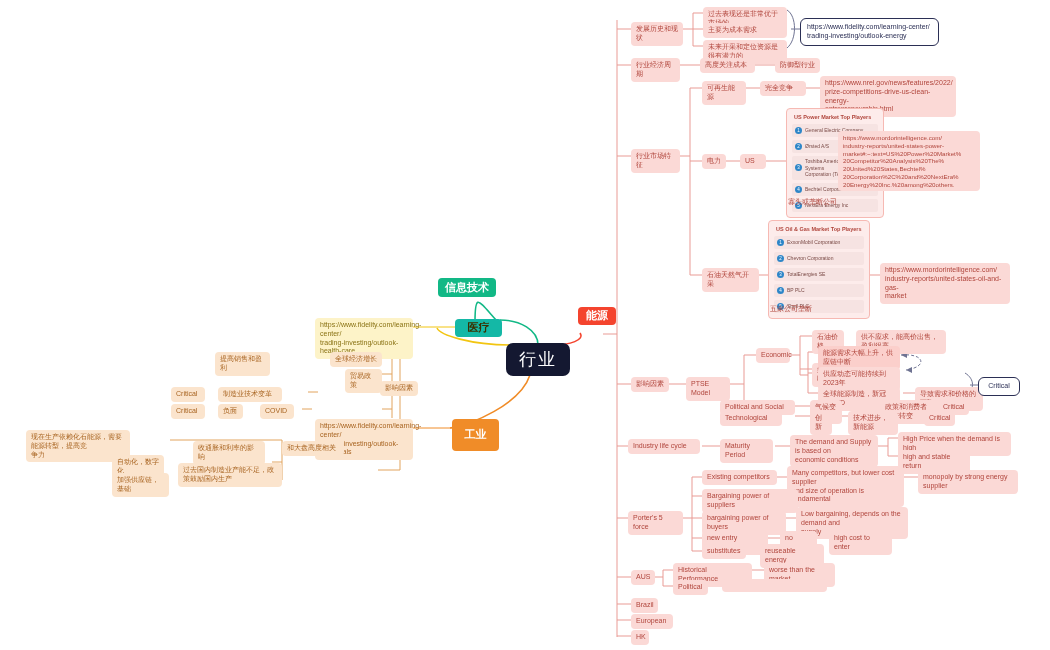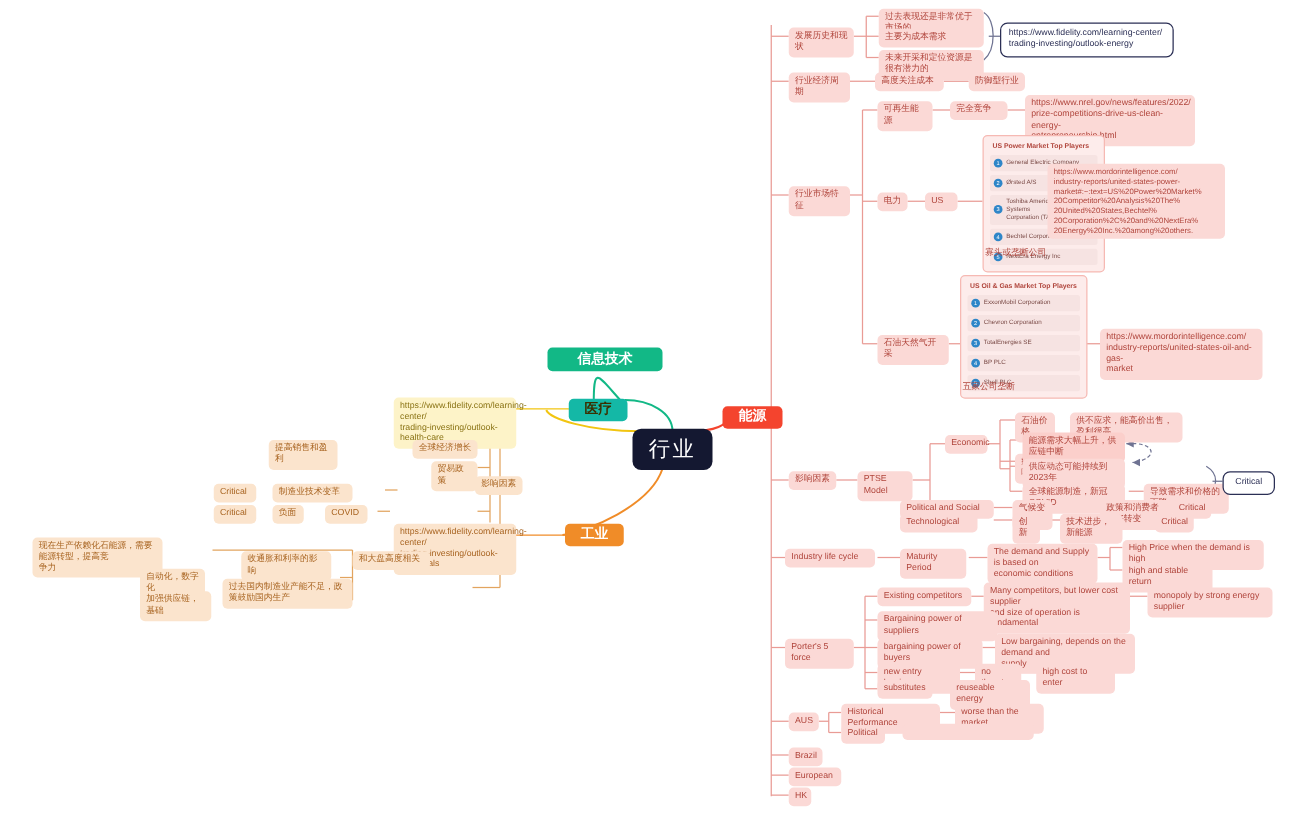--- a/index.html
+++ b/index.html
@@ -198,24 +198,24 @@
     <path d="M292,448 L282,448"></path>
     <path d="M282,440 L282,480"></path>
     <path d="M282,440 L170,440"></path>
     <path d="M282,462 L272,462"></path>
     <path d="M282,480 L272,480"></path>
   </g>
 </svg>
 
 <div class="node root" style="left:506px;top:343px;width:64px;height:33px;">行业</div>
 
-<div class="node l1 it" style="left:438px;top:278px;width:92px;height:19px;">信息技术</div>
+<div class="node l1 it" style="left:438px;top:278px;width:58px;height:19px;">信息技术</div>
 <div class="node l1 med" style="left:455px;top:319px;width:47px;height:18px;">医疗</div>
-<div class="node l1 ind" style="left:452px;top:419px;width:47px;height:18px;text-align:right;">工业</div>
-<div class="node l1 energy" style="left:578px;top:325px;width:48px;height:18px;text-align:center;">能源</div>
+<div class="node l1 ind" style="left:452px;top:419px;width:47px;height:32px;text-align:right;">工业</div>
+<div class="node l1 energy" style="left:578px;top:307px;width:38px;height:18px;text-align:center;">能源</div>
 
 <div class="node yl" style="left:315px;top:318px;width:98px;">https://www.fidelity.com/learning-center/
 trading-investing/outlook-health-care</div>
 <div class="node og" style="left:315px;top:419px;width:98px;">https://www.fidelity.com/learning-center/
 trading-investing/outlook-industrials</div>
 
 <div class="node og" style="left:380px;top:381px;width:38px;">影响因素</div>
 
 <div class="node og" style="left:215px;top:352px;width:55px;">提高销售和盈利</div>
 <div class="node og" style="left:330px;top:352px;width:52px;">全球经济增长</div>

